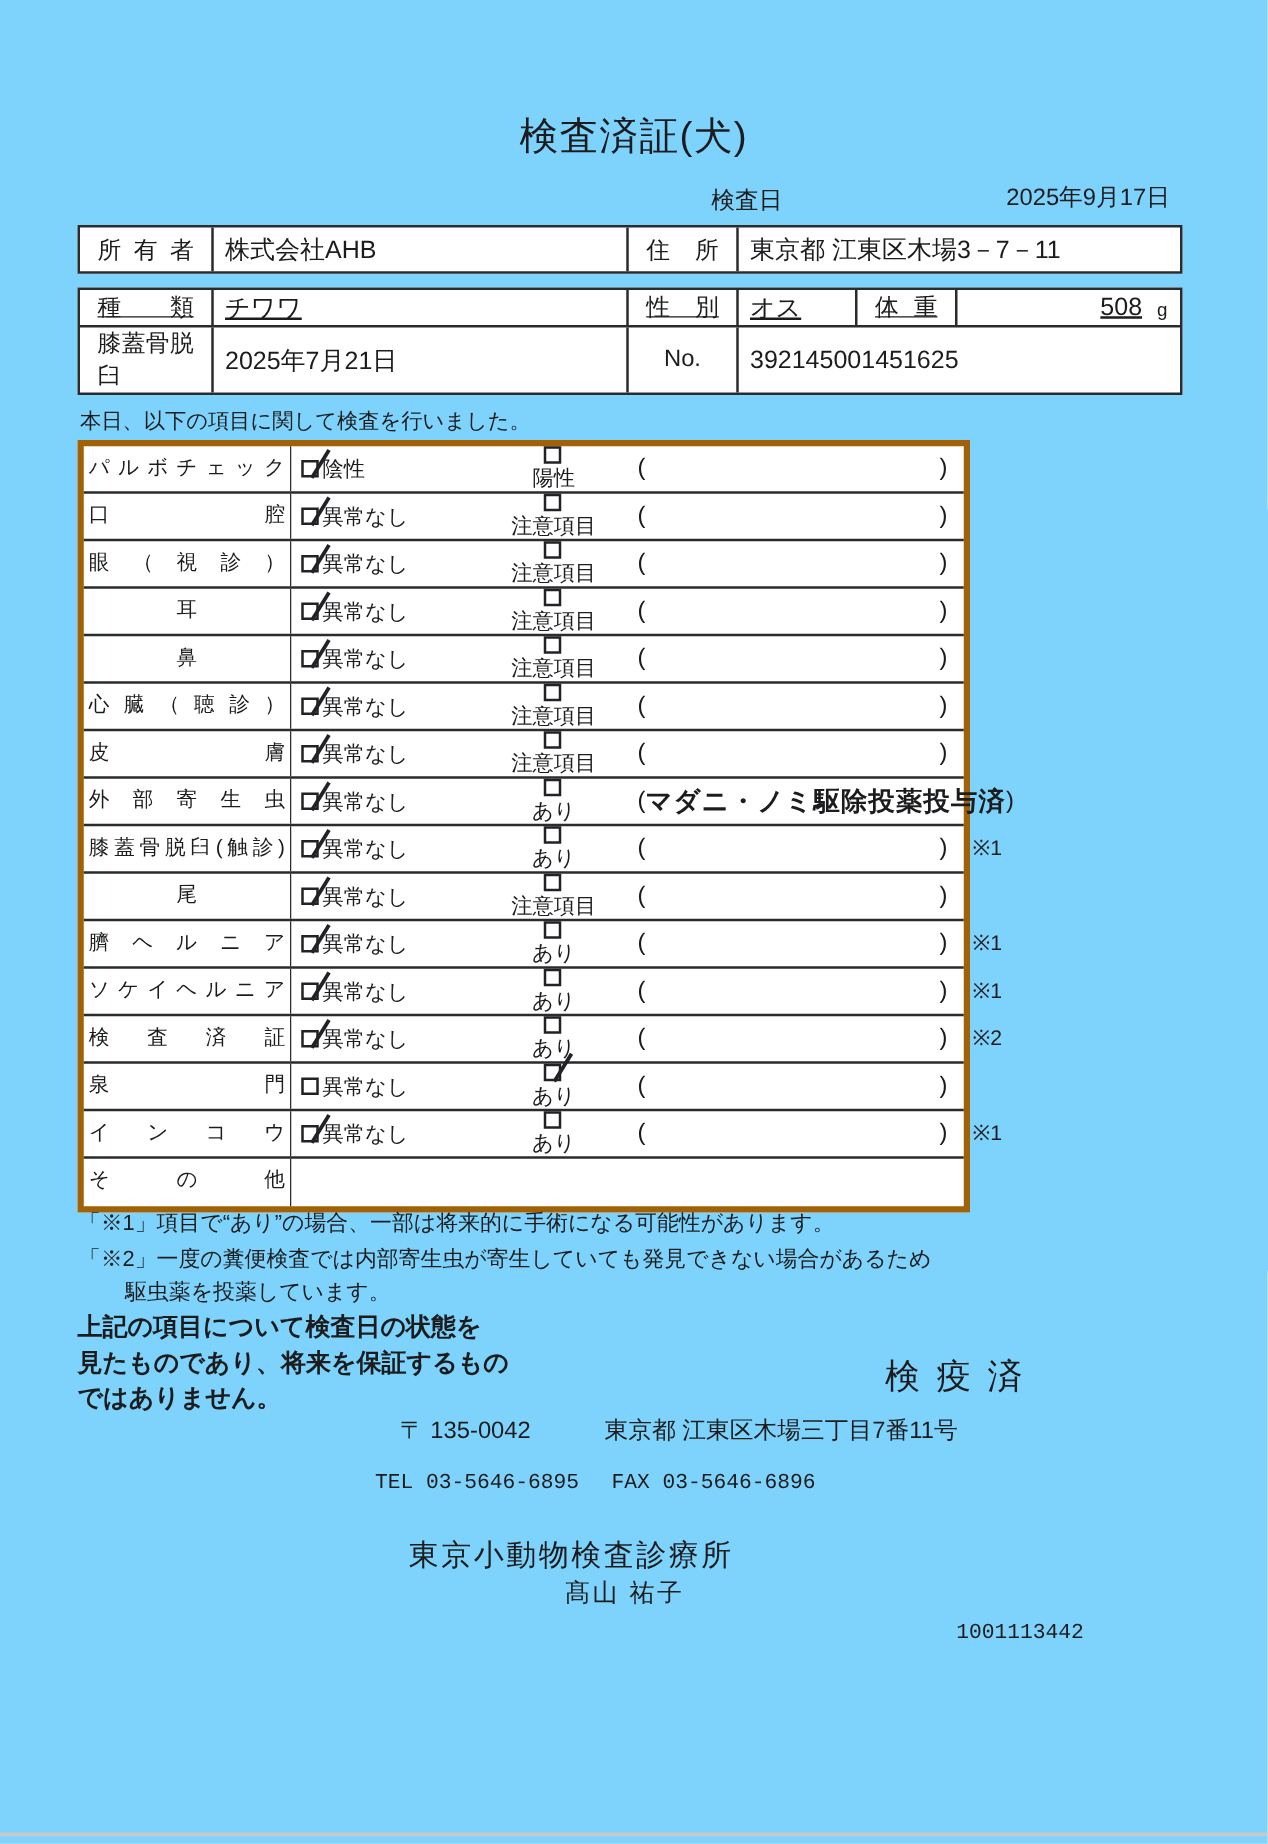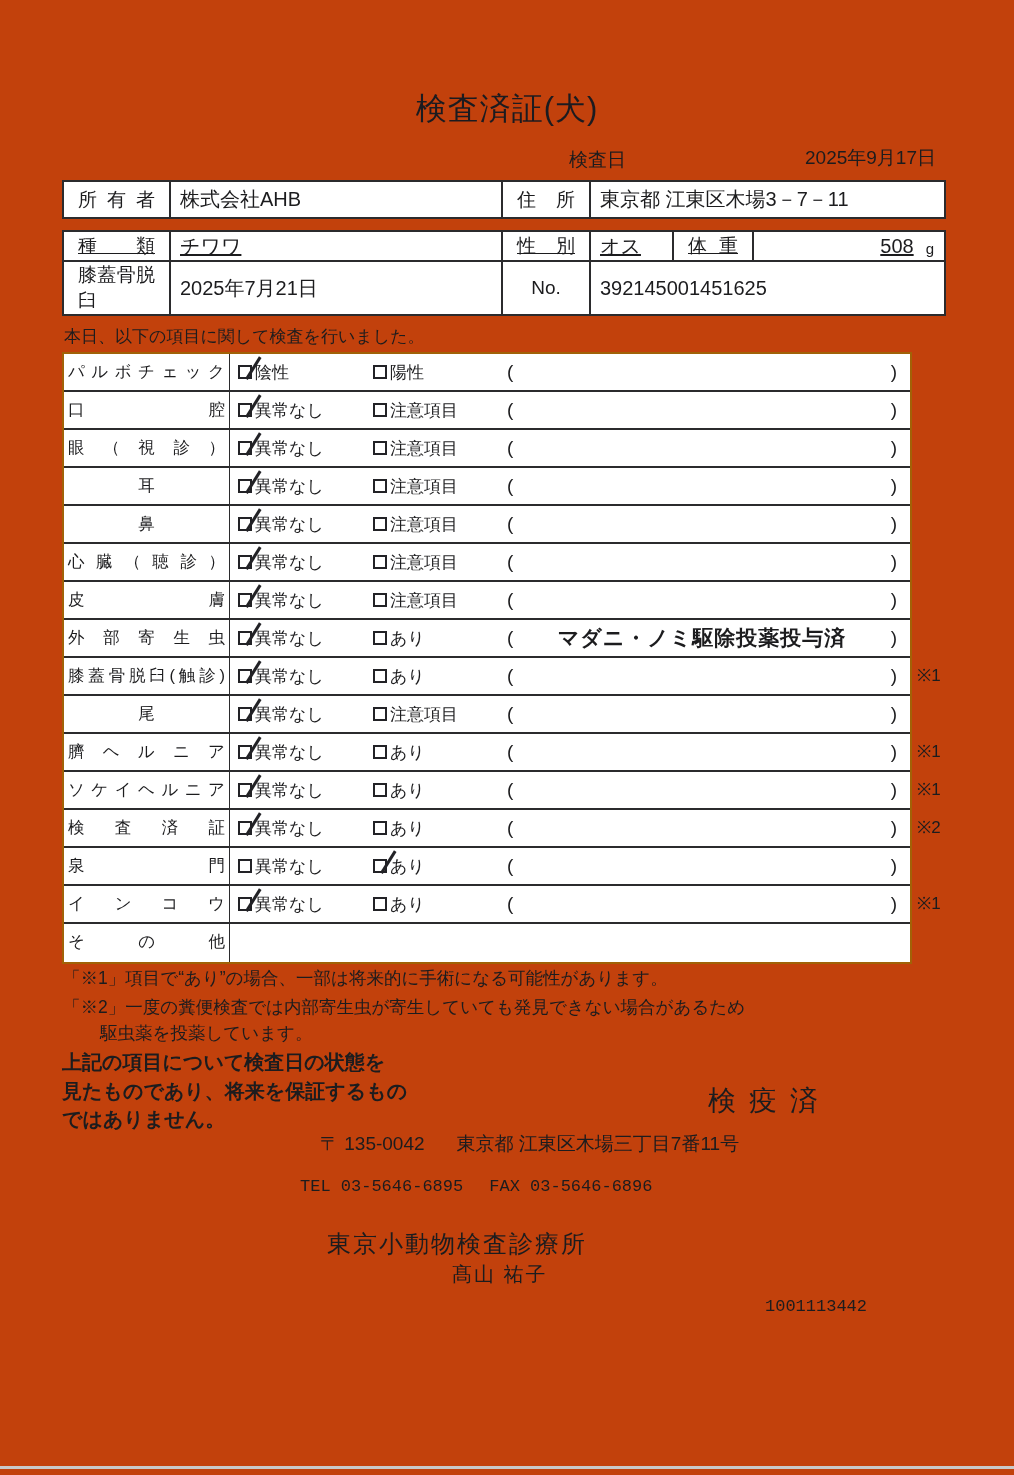--- a/index.html
+++ b/index.html
@@ -4,21 +4,21 @@
 <style>
   * { box-sizing: border-box; margin: 0; padding: 0; }
   html,body { background:#ffffff; }
   body {
     width: 1014px; height: 1475px;
     font-family: "Liberation Sans", sans-serif;
     color: #1c1c1e;
     position: relative;
     overflow: hidden;
   }
-  .page { position:absolute; inset:0; background:#c2410c; }
+  .page { position:absolute; inset:0; background:#7dd3fc; }
 
   
   .title {
     position:absolute; left:0; top:88px; width:100%;
     text-align:center; font-size:31px; letter-spacing:1px; color:#1b1b20;
   }
   .insp-date-label { position:absolute; left:569px; top:147px; font-size:19px; }
   .insp-date { position:absolute; left:700px; top:145px; width:236px; text-align:right; font-size:19px; }
 
   
@@ -29,44 +29,44 @@
   .prow.r1 { border-bottom:2px solid #2b2b2d;text-decoration:underline; }
   .hcell { display:flex; align-items:center; font-size:19px; }
   .hcell + .hcell { border-left:2px solid #2b2b2d; }
   .hlabel { justify-content:center; }
   .hlabel .jl { width:100%; text-align:justify; text-align-last:justify; padding:0 14px; }
   .hlabel .cl { width:100%; text-align:center; }
   .hval { padding-left:9px; font-size:20px; }
   .w105 { width:105px; flex:none; }
   .w332 { width:332px; flex:none; }
   .w88  { width:88px;  flex:none; }
-  .w95  { width:83px;  flex:none; }
+  .w95  { width:95px;  flex:none; }
   .w64  { width:80px;  flex:none; }
   .flex1 { flex:1; }
   .right { justify-content:flex-end; padding-right:10px; padding-left:0; }
   .unit { font-size:15px; margin-left:12px; position:relative; top:2px; }
 
   .intro { position:absolute; left:64px; top:325px; font-size:17px; }
 
   
   .exam-table {
-    position:absolute; left:62px; top:352px; width:850px;
-    border:2px solid #a16207; background:#fff;
+    position:absolute; left:62px; top:352px; width:714px;
+    border:5px solid #a16207; background:#fff;
   }
   .trow { display:flex; height:38px; border-bottom:2px solid #2b2b2d; position:relative; }
   .trow:last-child { border-bottom:none; }
   .tlabel {
     width:166px; flex:none; border-right:1.5px solid #2b2b2d;
     font-size:16.5px; line-height:34px; padding:0 4px;
     text-align:justify; text-align-last:justify; overflow:hidden; white-space:nowrap;
   }
   .tlabel.center { text-align-last:center; }
   .tcontent { flex:1; display:flex; align-items:center; }
   .opt { width:135px; flex:none; display:flex; align-items:center; margin-left:8px; }
-  .opt.opt2 { margin-left:0; width:134px; }
+  .opt.opt2 { margin-left:0; width:134px;flex-direction:column; }
   .optlabel { font-size:17px; white-space:nowrap; }
   .cb {
     width:14px; height:14px; flex:none; border:2px solid #222226;
     margin-right:3px; position:relative;
   }
   .cb[data-checked="true"]::after {
     content:''; position:absolute; width:2.5px; height:26px; background:#222226;
     left:5px; bottom:-2px; transform-origin:50% 100%; transform:rotate(32deg);
   }
   .paren { flex:1; display:flex; justify-content:space-between; align-items:center; padding-right:13px; font-size:19px; }
@@ -76,21 +76,21 @@
     font-size:17px; line-height:36px; white-space:nowrap;
   }
 
   
   .fn { position:absolute; font-size:17.5px; }
   .fn1 { left:63px;  top:966px; }
   .fn2 { left:63px;  top:995px; }
   .fn3 { left:100px; top:1021px; }
   .disclaimer { position:absolute; left:62px; top:1048px; font-size:20px; font-weight:600; line-height:28.5px; }
   .stamp { position:absolute; left:708px; top:1082px; font-size:28px; letter-spacing:13px; white-space:nowrap; }
-  .addr-line { position:absolute; left:320px; top:1131px; font-size:19px; display:flex; gap:32px; white-space:nowrap; }
+  .addr-line { position:absolute; left:320px; top:1131px; font-size:19px; display:flex; gap:59px; white-space:nowrap; }
   .tel-line  { position:absolute; left:300px; top:1177px; font-size:17px; font-family:"Liberation Mono", monospace; display:flex; gap:26px; white-space:nowrap; }
   .clinic-name { position:absolute; left:327px; top:1228px; font-size:24px; letter-spacing:2px; }
   .vet-name    { position:absolute; left:452px; top:1261px; font-size:20px; letter-spacing:2px; }
   .doc-code    { position:absolute; left:765px; top:1297px; font-size:17px; font-family:"Liberation Mono", monospace; }
   .scan-edge { position:absolute; left:0; top:1466px; width:1014px; height:3px; background:#c9c9c9; }
 </style>
 </head>
 <body>
 
 <div class="page">

